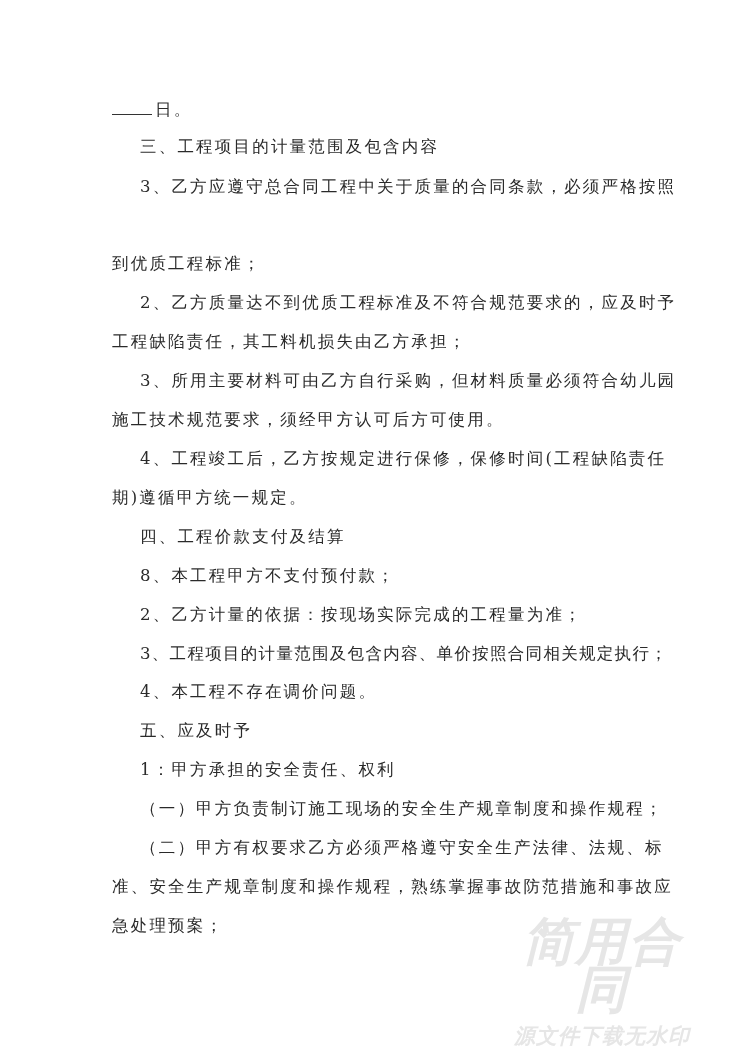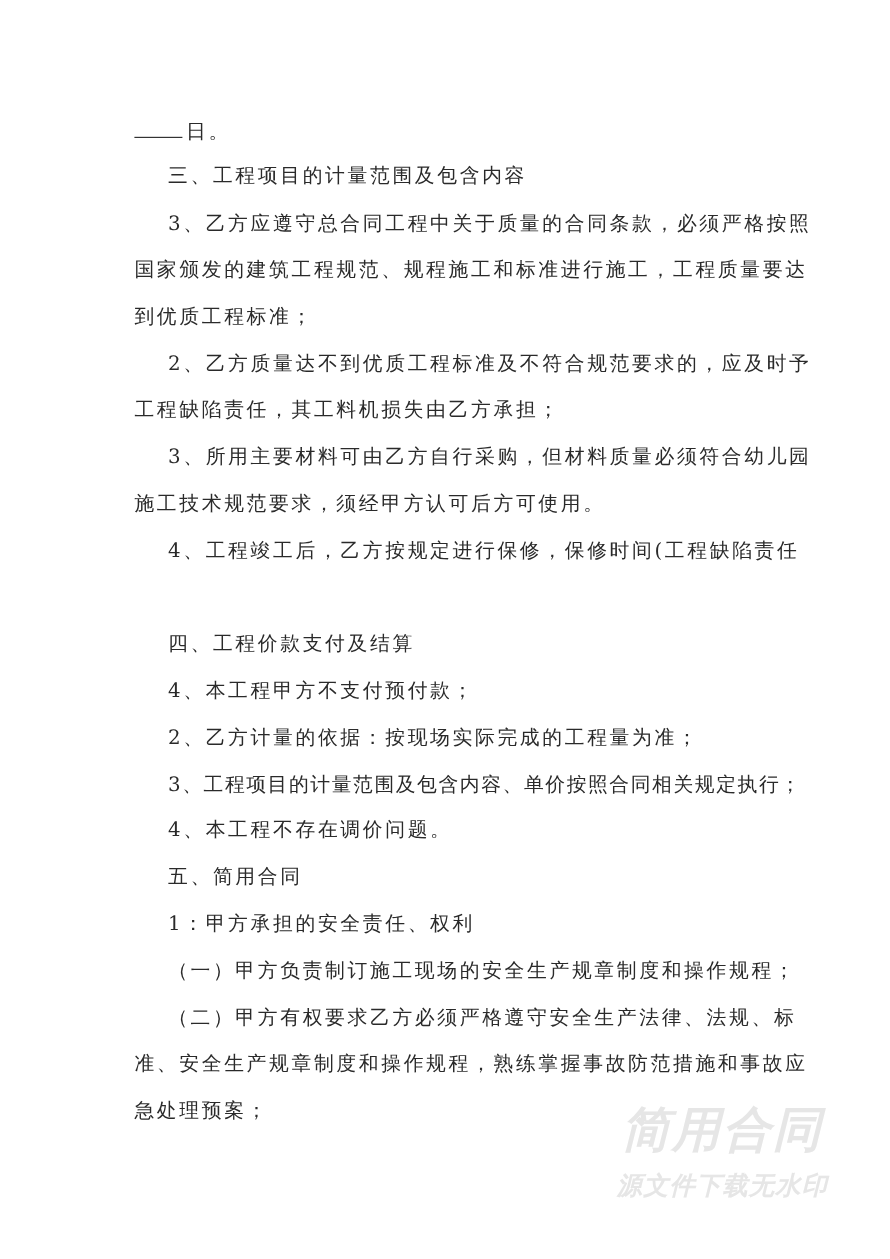--- a/index.html
+++ b/index.html
@@ -14,43 +14,43 @@
     font-size: 16.5px; line-height: 22px; white-space: nowrap;
     letter-spacing: 2.2px;
   }
   .indent { left: 140px; }
   .blank { display: inline-block; width: 40px; border-bottom: 1px solid #333; height: 14px; vertical-align: baseline; margin-right: 3px; }
   .watermark {
     position: absolute; left: 512px; top: 918px; width: 180px;
     font-family: "DejaVu Sans", sans-serif; font-weight: bold; font-style: italic;
     color: #e6e6e6; text-align: center;
   }
-  .wm-title { font-size: 40px; line-height: 48px; letter-spacing: 2px; font-style: italic; }
+  .wm-title { font-size: 51px; line-height: 48px; letter-spacing: 2px; font-style: italic; }
   .wm-sub { font-size: 21px; line-height: 28px; margin-top: 8px; letter-spacing: 1px; }
 </style>
 </head>
 <body>
 
 <div class="page">
   <div class="line" style="top:99px"><span class="blank"></span><span>日。</span></div>
   <div class="line indent" style="top:136px">三、工程项目的计量范围及包含内容</div>
   <div class="line indent" style="top:176px">3、乙方应遵守总合同工程中关于质量的合同条款，必须严格按照</div>
-  <div class="line" style="top:214px">国家颁发的建筑工程规范、规程施工和标准进行施工，工程质量要达</div>
   <div class="line" style="top:253px">到优质工程标准；</div>
   <div class="line indent" style="top:292px">2、乙方质量达不到优质工程标准及不符合规范要求的，应及时予</div>
   <div class="line" style="top:331px">工程缺陷责任，其工料机损失由乙方承担；</div>
   <div class="line indent" style="top:370px">3、所用主要材料可由乙方自行采购，但材料质量必须符合幼儿园</div>
   <div class="line" style="top:409px">施工技术规范要求，须经甲方认可后方可使用。</div>
   <div class="line indent" style="top:448px">4、工程竣工后，乙方按规定进行保修，保修时间(工程缺陷责任</div>
+  <div class="line" style="top:487px">期)遵循甲方统一规定。</div>
   <div class="line indent" style="top:526px">四、工程价款支付及结算</div>
-  <div class="line indent" style="top:565px">4、本工程甲方不支付预付款；</div>
+  <div class="line indent" style="top:565px">8、本工程甲方不支付预付款；</div>
   <div class="line indent" style="top:604px">2、乙方计量的依据：按现场实际完成的工程量为准；</div>
   <div class="line indent" style="top:643px; letter-spacing:1.3px">3、工程项目的计量范围及包含内容、单价按照合同相关规定执行；</div>
   <div class="line indent" style="top:681px">4、本工程不存在调价问题。</div>
-  <div class="line indent" style="top:720px">五、简用合同</div>
+  <div class="line indent" style="top:720px">五、应及时予</div>
   <div class="line indent" style="top:759px">1：甲方承担的安全责任、权利</div>
   <div class="line indent" style="top:798px">（一）甲方负责制订施工现场的安全生产规章制度和操作规程；</div>
   <div class="line indent" style="top:837px">（二）甲方有权要求乙方必须严格遵守安全生产法律、法规、标</div>
   <div class="line" style="top:876px">准、安全生产规章制度和操作规程，熟练掌握事故防范措施和事故应</div>
   <div class="line" style="top:915px">急处理预案；</div>
 
   <div class="watermark">
     <div class="wm-title">简用合同</div>
     <div class="wm-sub">源文件下载无水印</div>
   </div>

